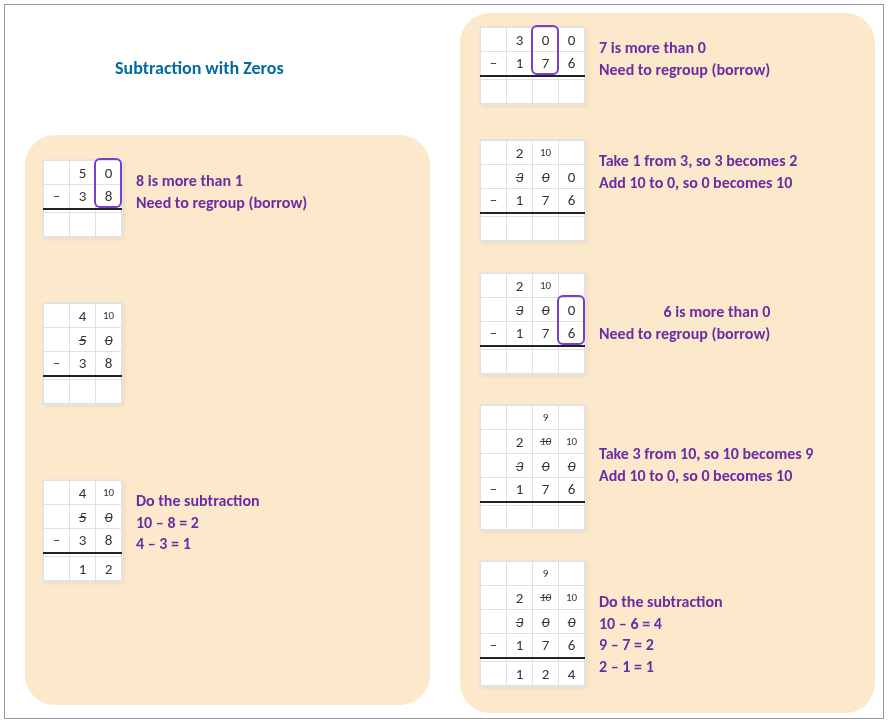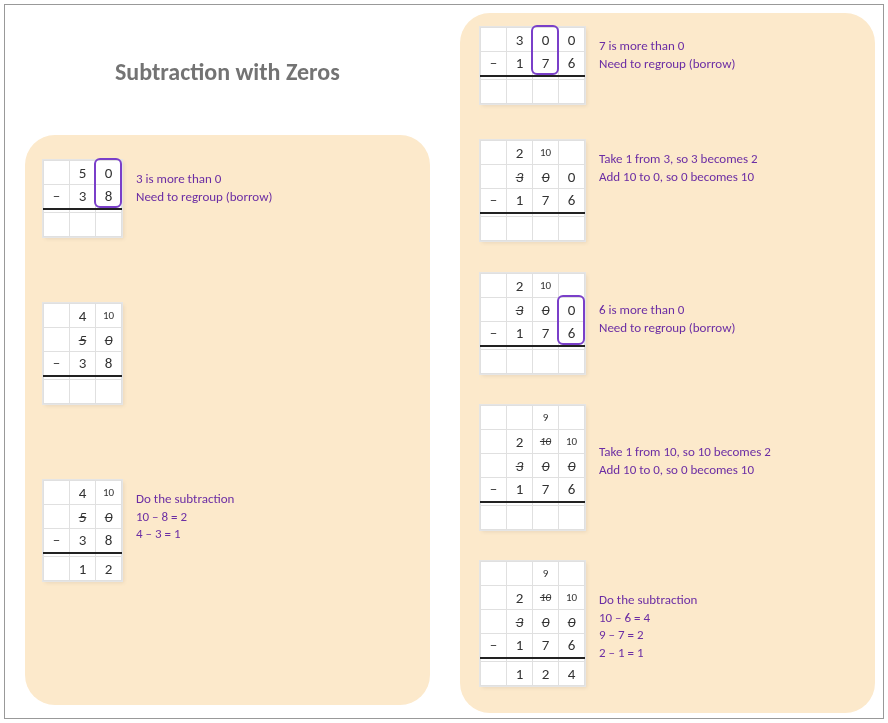--- a/index.html
+++ b/index.html
@@ -13,22 +13,22 @@
   .outer {
     border: 1px solid #999;
     width: 880px;
     height: 715px;
     position: relative;
   }
   .title {
     position: absolute;
     top: 52px;
     left: 110px;
-    color: #737373;
-    font-size: 24px;
+    color: #0369a1;
+    font-size: 18px;
     font-weight: bold;
   }
   .blob {
     position: absolute;
     background: #fce9cb;
     border-radius: 30px;
   }
   .blob-left {
     top: 130px;
     left: 20px;
@@ -42,24 +42,25 @@
     height: 700px;
   }
   .stepwrap {
     position: absolute;
     display: flex;
     align-items: flex-start;
     gap: 14px;
   }
   .explain {
     color: #6b2da4;
-    font-size: 13px;
+    font-size: 16px;
     line-height: 1.35;
     white-space: pre-line;
     padding-top: 10px;
+    font-weight: bold;
   }
   table.sub {
     border-collapse: collapse;
     background: #fff;
     box-shadow: 0 0 0 1px #e5e5e5, 2px 2px 4px rgba(0,0,0,0.08);
   }
   table.sub td {
     width: 26px;
     height: 24px;
     border: 1px solid #e0e0e0;
@@ -116,21 +117,21 @@
             </tr>
         <tr>
               <td></td>
               <td></td>
               <td></td>
             </tr>
       </tbody>
         </table>
       <div class="hlbox" style="top:-2px; left:51px; width:28px; height:50px;"></div>
     </div>
-    <div class="explain">3 is more than 0
+    <div class="explain">8 is more than 1
 Need to regroup (borrow)</div>
   </div>
 
   <div class="stepwrap" style="top:298px; left:38px;">
     <table class="sub">
       <tbody>
           <tr>
             <td></td>
             <td>4</td>
             <td class="sm">10</td>
@@ -300,21 +301,21 @@
         <tr>
               <td></td>
               <td></td>
               <td></td>
               <td></td>
             </tr>
       </tbody>
         </table>
       <div class="hlbox" style="top:22px; left:77px; width:28px; height:50px;"></div>
     </div>
-    <div class="explain" style="padding-top:28px;">6 is more than 0
+    <div class="explain" style="padding-top:28px;text-align:right;">6 is more than 0
 Need to regroup (borrow)</div>
   </div>
 
   <div class="stepwrap" style="top:400px; left:475px;">
     <table class="sub">
       <tbody>
           <tr>
             <td></td>
             <td></td>
             <td class="sm">9</td>
@@ -345,21 +346,21 @@
             <td></td>
           </tr>
       <tr>
             <td></td>
             <td></td>
             <td></td>
             <td></td>
           </tr>
     </tbody>
       </table>
-    <div class="explain" style="padding-top:38px;">Take 1 from 10, so 10 becomes 2
+    <div class="explain" style="padding-top:38px;">Take 3 from 10, so 10 becomes 9
 Add 10 to 0, so 0 becomes 10</div>
   </div>
 
   <div class="stepwrap" style="top:556px; left:475px;">
     <table class="sub">
       <tbody>
           <tr>
             <td></td>
             <td></td>
             <td class="sm">9</td>

